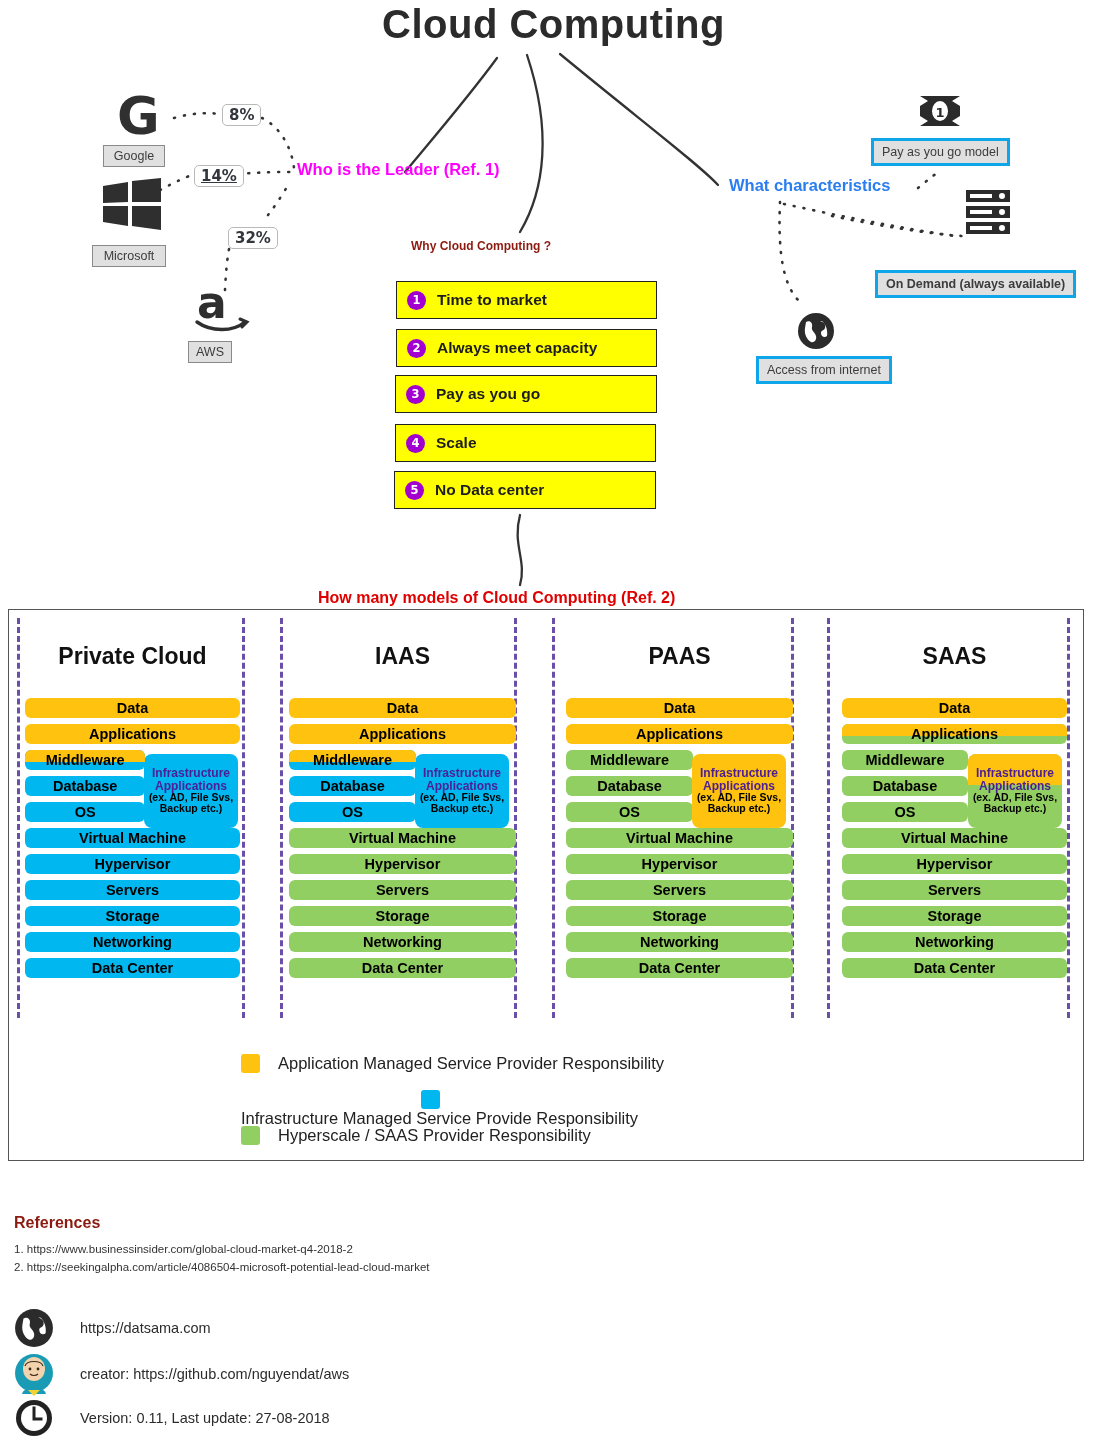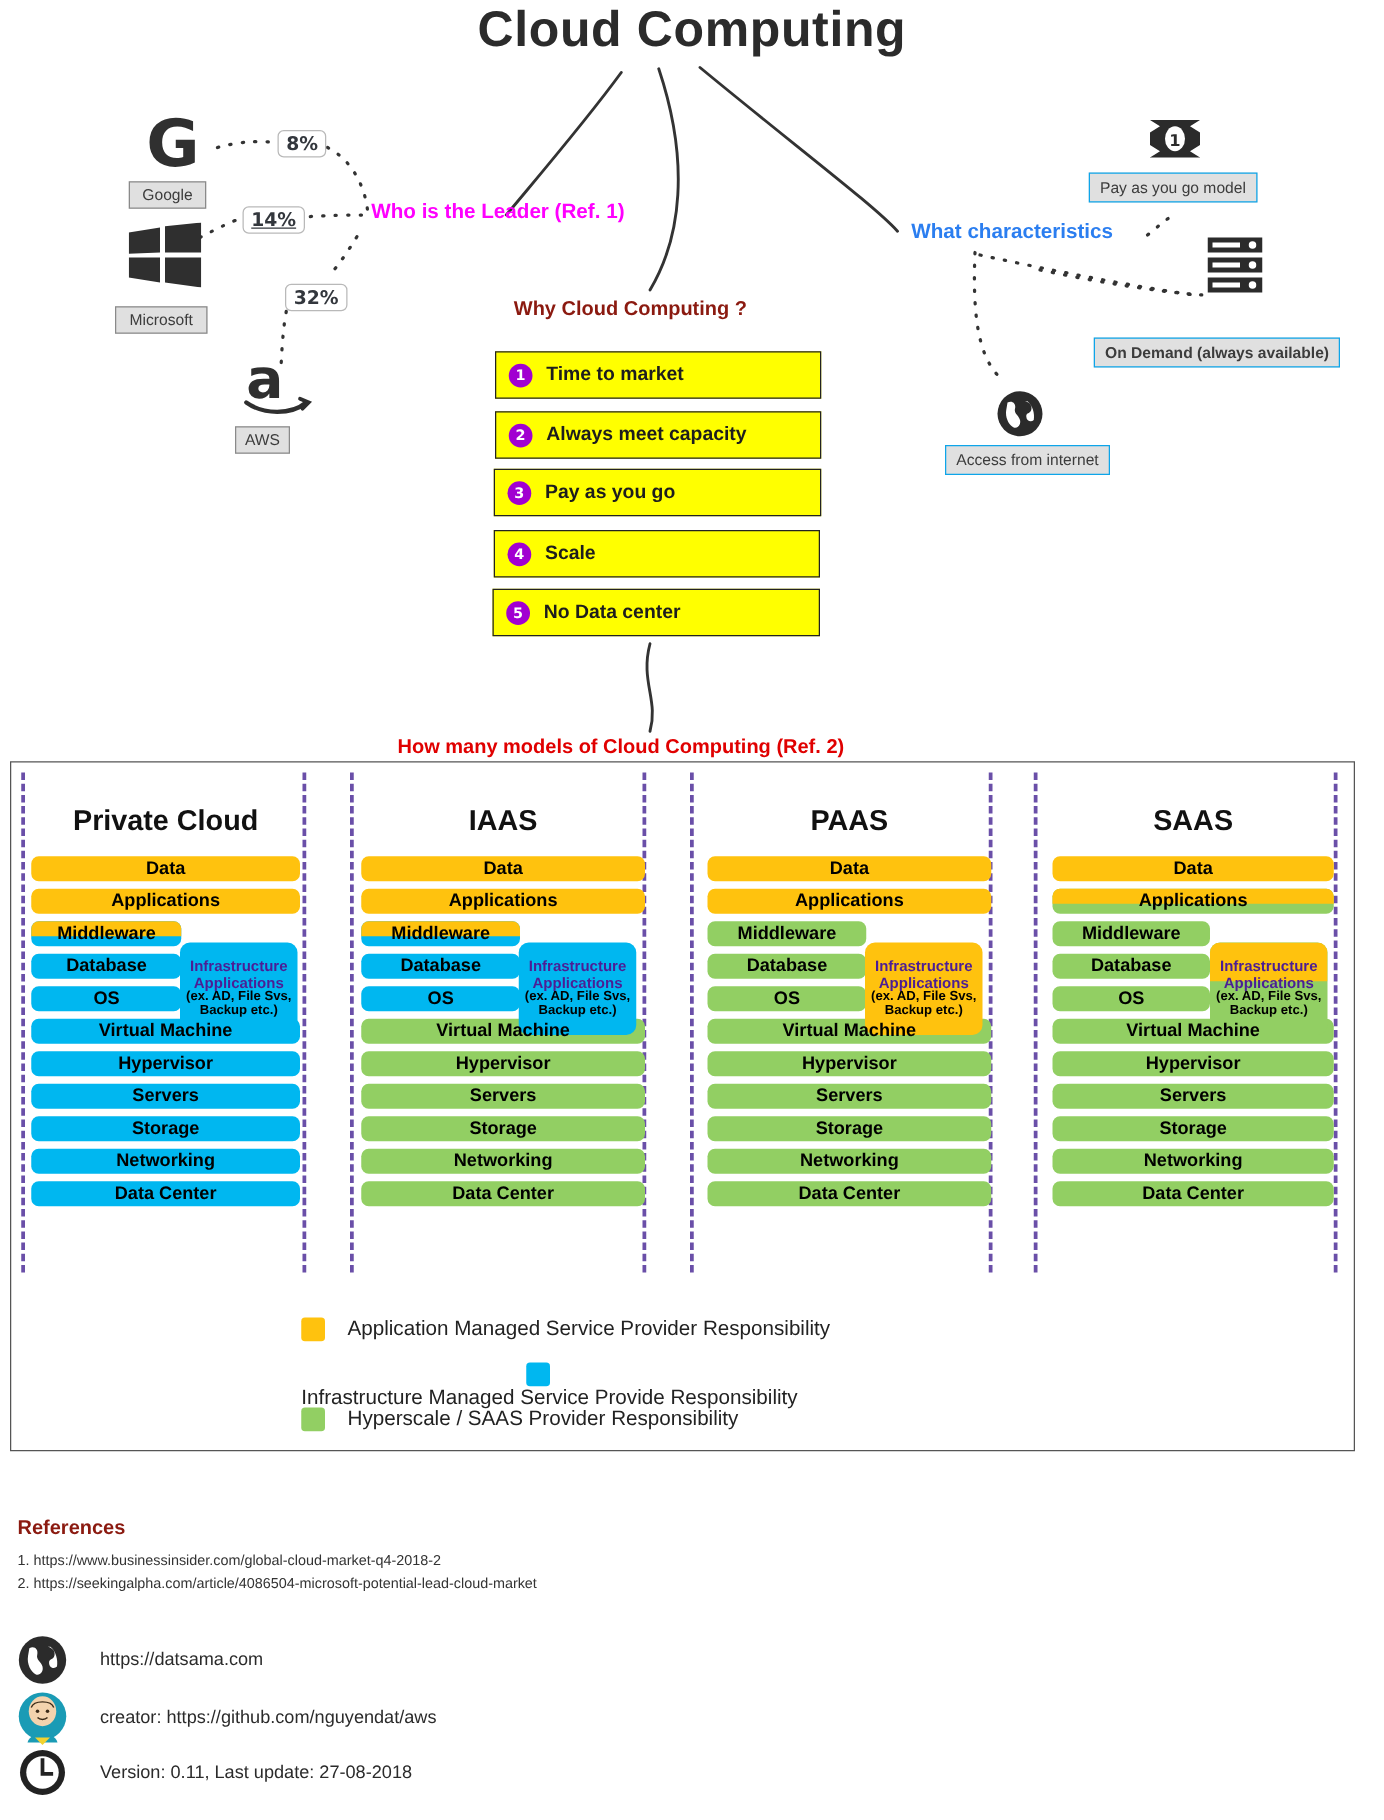--- a/index.html
+++ b/index.html
@@ -8,21 +8,21 @@
   .abs{position:absolute;}
 
   
   #main-title{left:0;top:2px;width:1107px;text-align:center;
     font-size:40px;font-weight:600;color:#2b2b2b;letter-spacing:.5px;}
 
   
   .branch-label{font-size:16.5px;font-weight:bold;white-space:nowrap;}
   #leader-label{left:297px;top:160px;color:#ff00ff;}
   #characteristics-label{left:729px;top:176px;color:#2b7ef0;}
-  #why-label{left:411px;top:239px;color:#8b1a10;font-size:16px;}
+  #why-label{left:411px;top:239px;color:#8b1a10;font-size:12px;}
   #models-label{left:318px;top:589px;color:#e00000;font-size:16px;}
 
   
   .vendor-cap{background:#e0e0e0;border:1px solid #8a8a8a;font-size:12.5px;
     color:#3c3c3c;text-align:center;padding:3px 0;white-space:nowrap;}
   #google-logo{left:117px;top:92px;font-size:52px;font-weight:bold;color:#303030;
     line-height:48px;font-family:"DejaVu Sans",sans-serif;}
   #google-cap{left:103px;top:145px;width:60px;}
   #ms-logo{left:103px;top:178px;width:58px;height:52px;}
   #ms-cap{left:92px;top:245px;width:72px;}
@@ -39,36 +39,36 @@
   
   .why-box{background:#ffff00;border:1.6px solid #222;height:36px;
     display:flex;align-items:center;padding-left:10px;}
   .why-num{width:19px;height:19px;border-radius:50%;background:#a100d1;color:#fff;
     font-size:11.5px;font-weight:bold;display:flex;align-items:center;
     justify-content:center;margin-right:11px;flex:0 0 auto;
     font-family:"DejaVu Sans",sans-serif;}
   .why-txt{font-size:15.5px;font-weight:bold;color:#1d1d1d;}
 
   
-  .char-cap{background:#e0e0e0;border:1px solid #0ea5e9;font-size:12.5px;
+  .char-cap{background:#e0e0e0;border:3px solid #0ea5e9;font-size:12.5px;
     color:#3c3c3c;text-align:center;padding:4px 8px;white-space:nowrap;}
   #pay-cap{left:871px;top:138px;}
   #ondemand-cap{left:875px;top:270px;font-weight:bold;}
   #access-cap{left:756px;top:356px;}
   #money-icon{left:918px;top:94px;width:44px;height:34px;}
   #server-icon{left:966px;top:189px;width:44px;height:46px;}
   #globe-icon{left:797px;top:312px;width:38px;height:38px;}
 
   
   #models-panel{left:8px;top:609px;width:1076px;height:552px;
     border:1.5px solid #555;background:#fff;box-sizing:border-box;}
   .col{position:absolute;top:0;height:100%;}
   .col-title{position:absolute;top:33px;width:100%;text-align:center;
     font-size:23px;font-weight:bold;color:#111;}
-  .stack{position:absolute;top:75px;width:100%;}
+  .stack{position:absolute;top:88px;width:100%;}
   .row{height:20px;border-radius:6px;margin-bottom:6px;position:relative;
     display:flex;align-items:center;justify-content:center;}
   .row span{font-size:14.5px;font-weight:bold;color:#000;line-height:1;z-index:3;
     position:relative;}
   .row.narrow{width:56%;}
   .overlay{position:absolute;left:0;top:0;width:100%;height:12px;border-radius:6px 6px 0 0;z-index:1;}
   .infra{position:absolute;border-radius:8px;display:flex;flex-direction:column;
     align-items:center;justify-content:center;text-align:center;overflow:hidden;}
   .infra .o{position:absolute;left:0;top:0;width:100%;height:42%;z-index:1;}
   .infra b{font-size:12px;color:#4c1d95;line-height:1.03;z-index:3;position:relative;}

